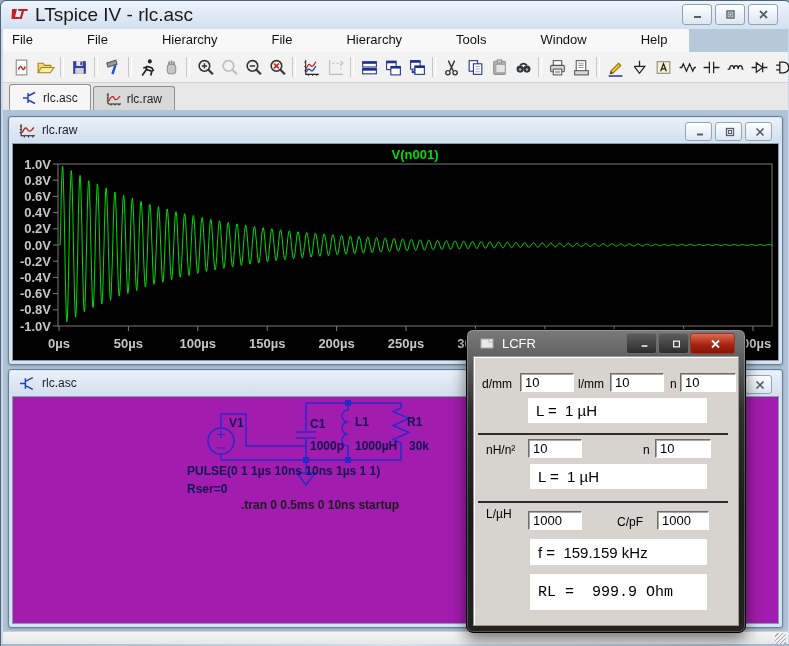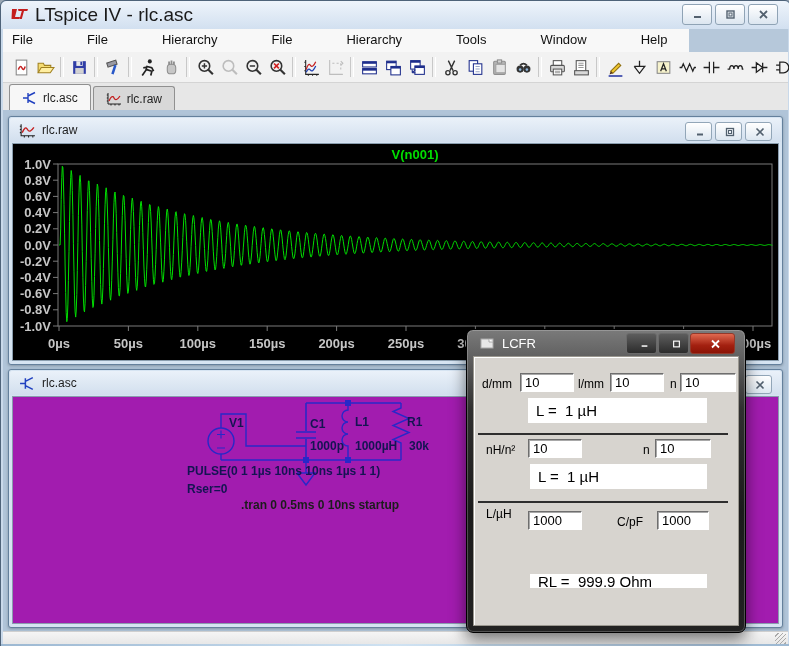--- a/index.html
+++ b/index.html
@@ -522,21 +522,22 @@
         <input class="fld" style="left: 54px; top: 82px; width: 48px;" value="10">
         <span class="d-label" style="left:169px;top:86px;">n</span>
         <input class="fld" style="left: 181px; top: 82px; width: 50px;" value="10">
         <div class="dres" style="left:56px;top:107px;width:169px;height:25px;">L =  1 µH</div>
         <div class="dsep" style="top:144px;"></div>
 
         <span class="d-label" style="left:12px;top:150px;">L/µH</span>
         <input class="fld" style="left: 54px; top: 154px; width: 48px;" value="1000">
         <span class="d-label" style="left:143px;top:158px;">C/pF</span>
         <input class="fld" style="left: 183px; top: 154px; width: 46px;" value="1000">
-        <div class="dres" style="left:56px;top:217px;width:169px;height:14px;">RL =  999.9 Ohm</div>
+        <div class="dres" style="left:56px;top:182px;width:169px;height:26px;">f =  159.159 kHz</div>
+        <div class="dres" style="left:56px;top:217px;width:169px;height:36px;font-family:Liberation Mono, monospace;">RL =  999.9 Ohm</div>
       </div>
     </div>
 
   </div>
 
   <div class="statusbar">
     <span></span>
     <div class="grip"></div>
   </div>
   <div class="bstrip"></div>

